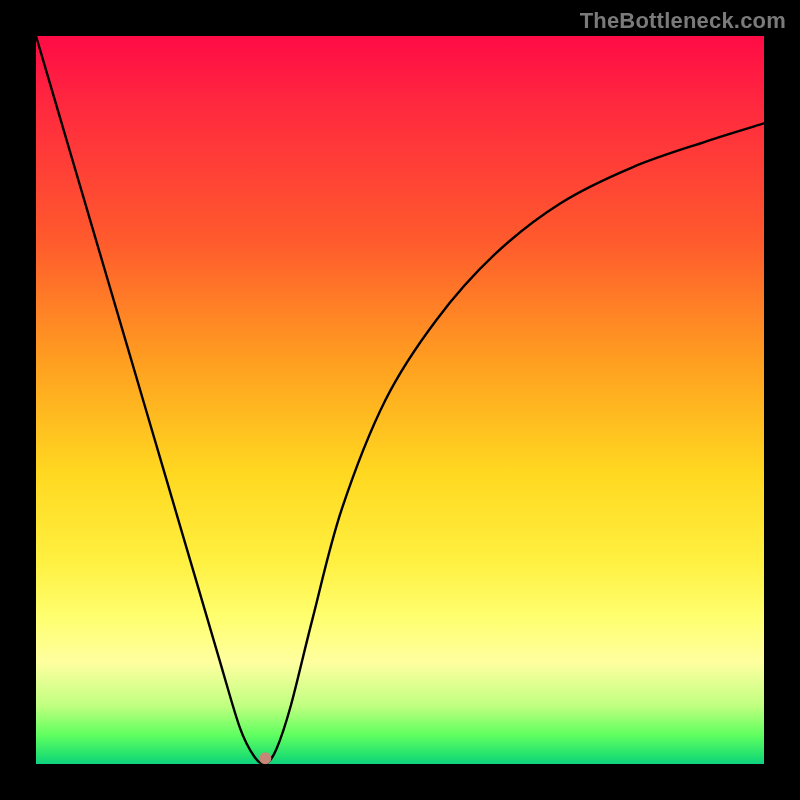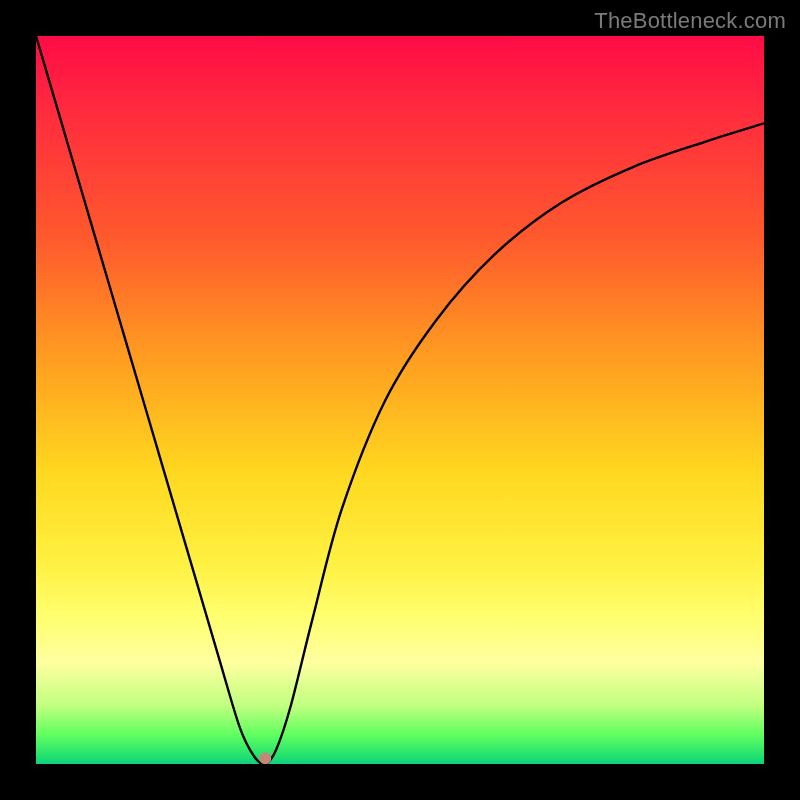--- a/index.html
+++ b/index.html
@@ -46,21 +46,21 @@
     top: 0;
     width: 728px;
     height: 728px;
   }
   .attribution {
     position: absolute;
     top: 8px;
     right: 14px;
     color: #7a7a7a;
     font-size: 22px;
-    font-weight: 400;
+    font-weight: 700;
     letter-spacing: 0.2px;
     user-select: none;
   }
 </style>
 </head>
 <body>
 
 <div class="frame">
   <div class="plot-area">
     <svg class="curve" viewBox="0 0 728 728">

